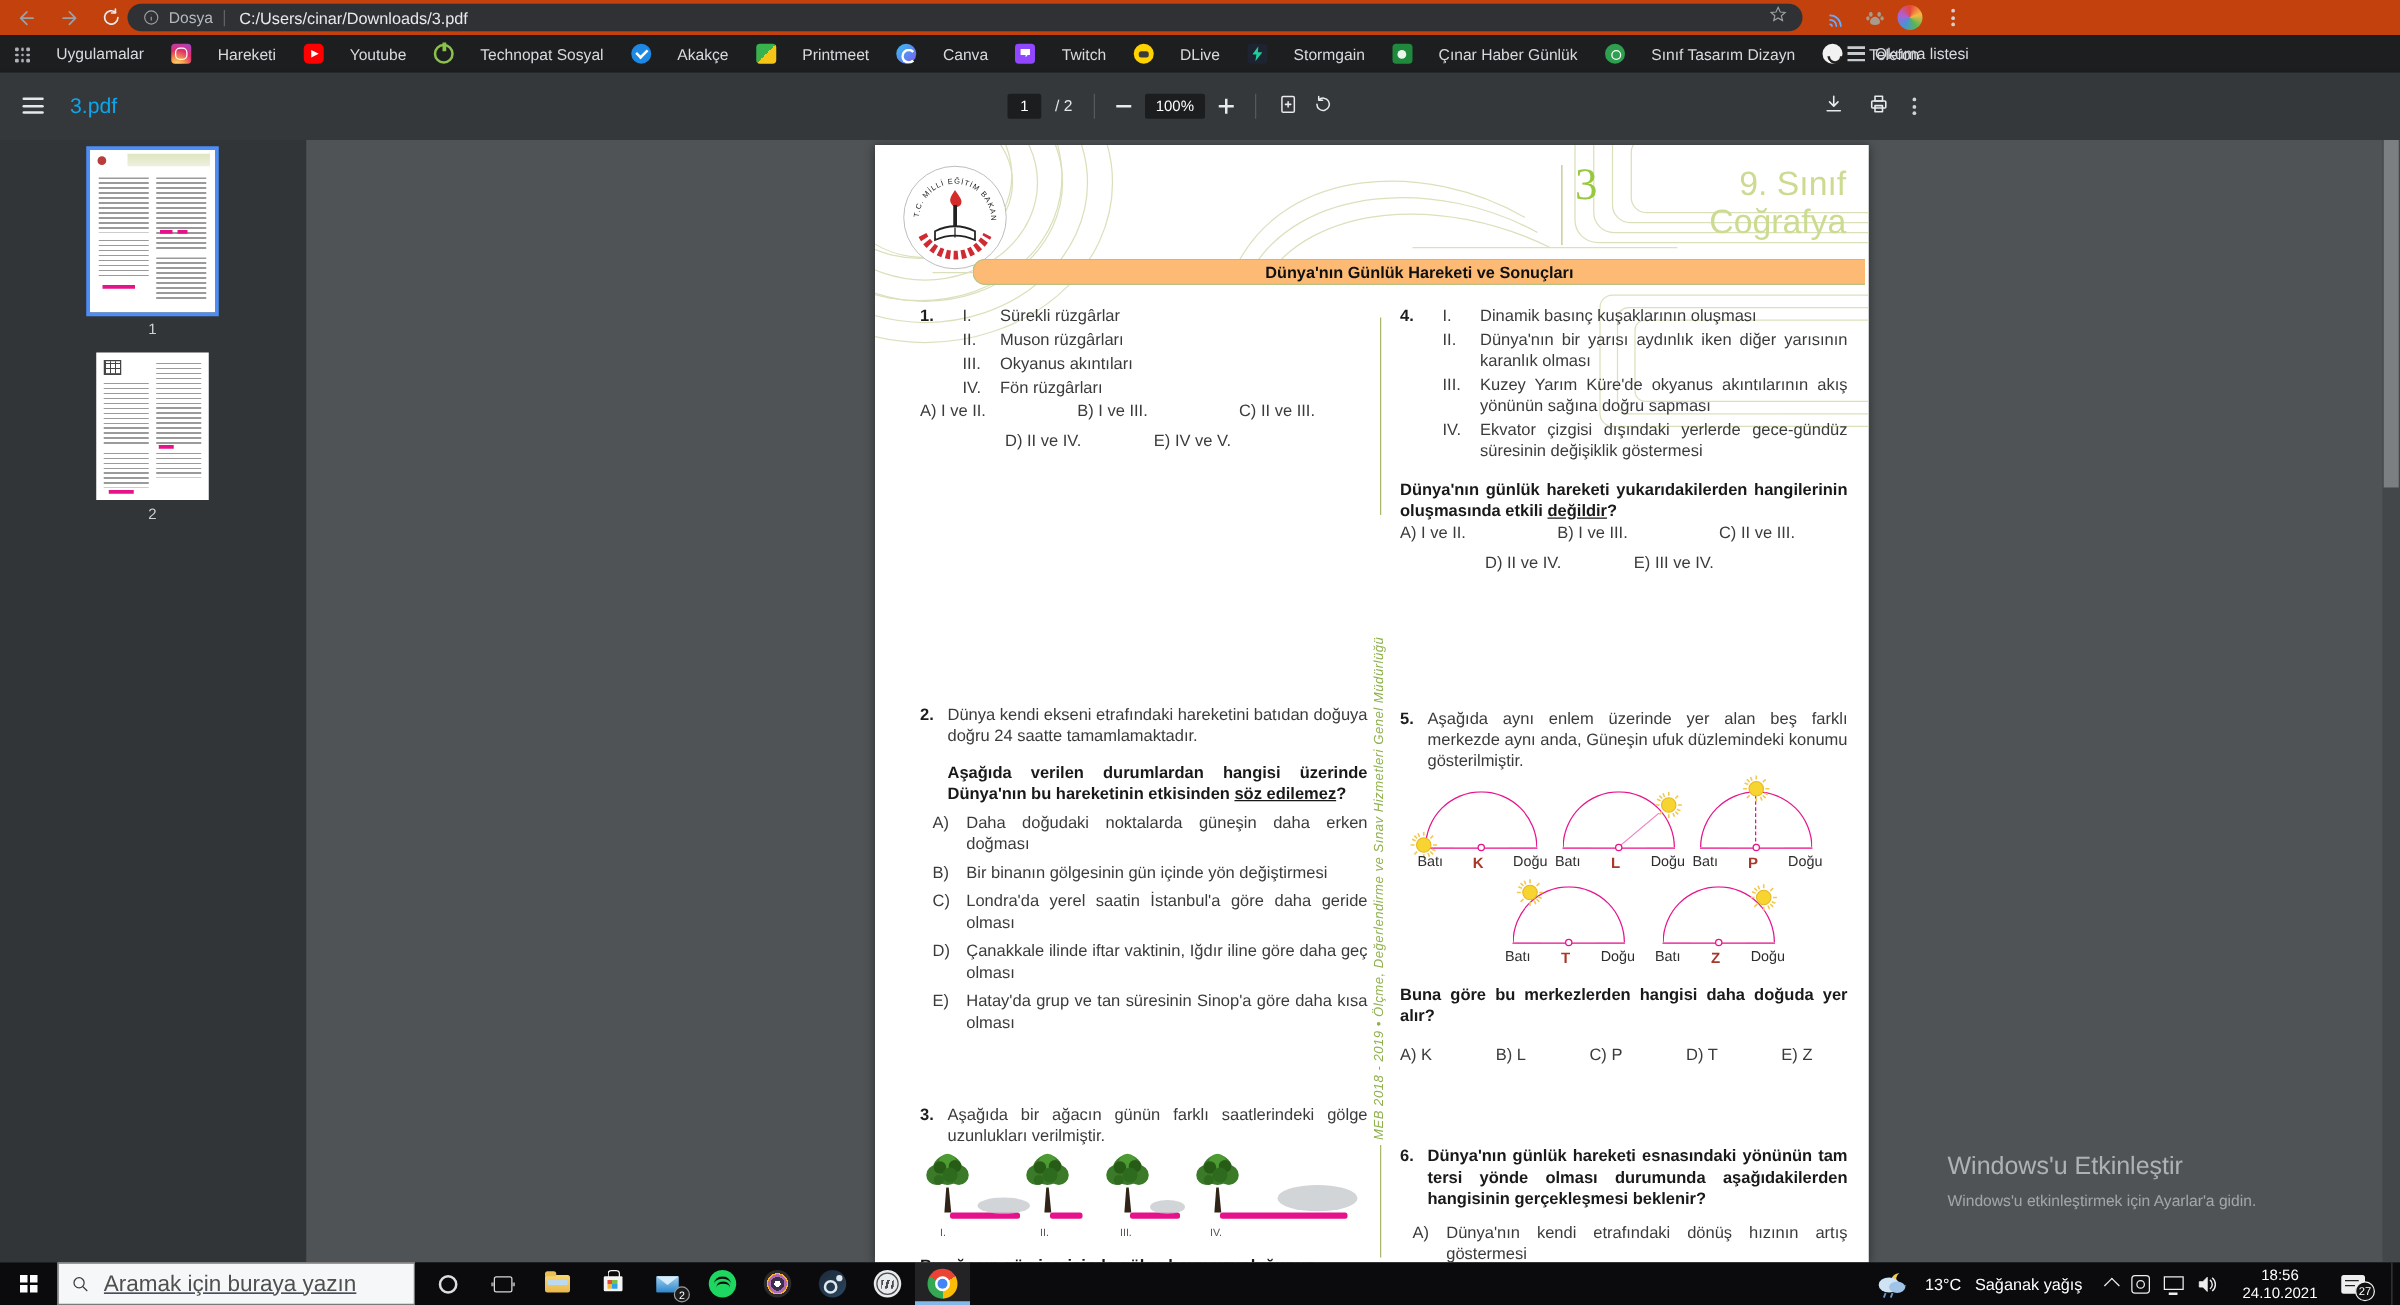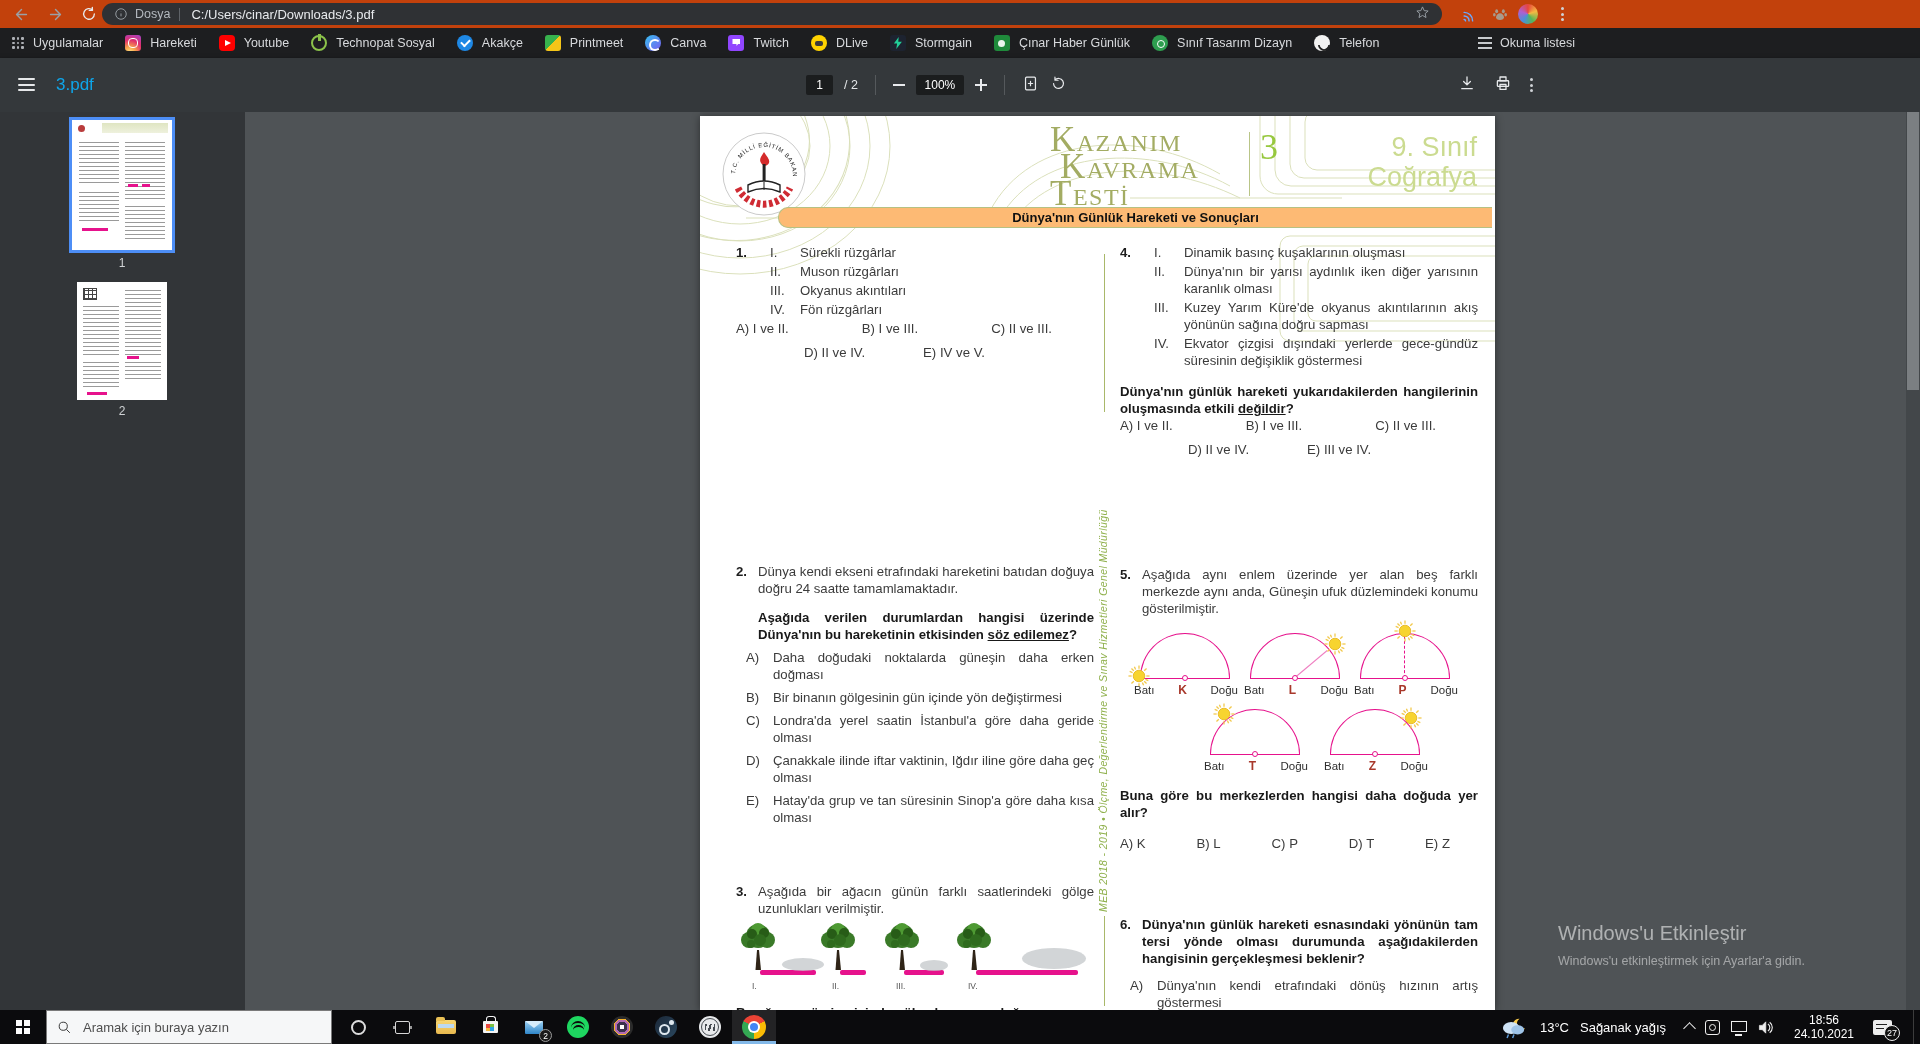--- a/index.html
+++ b/index.html
@@ -22,21 +22,21 @@
   .omni-url{font-size:13px;color:#e8eaed;flex:1;white-space:nowrap;overflow:hidden;}
   .omni-star svg{stroke:#9aa0a6;fill:none;stroke-width:1.5;}
   .ext-ic{position:absolute;top:4px;width:20px;height:20px;display:flex;align-items:center;justify-content:center;}
   .avatar{border-radius:50%;background:conic-gradient(#e8453c,#f5b942,#57b657,#4a90d9,#b05fd0,#e8453c);}
   .kebab{display:flex;flex-direction:column;gap:2.5px;align-items:center;}
   .kebab i{width:3px;height:3px;border-radius:50%;background:#cfd2d6;}
 
   
   .bmbar{position:absolute;top:28px;left:0;right:0;height:30px;background:#1d1e20;display:flex;align-items:center;
          padding-left:12px;gap:22px;font-size:12.5px;color:#d8dadd;white-space:nowrap;}
-  .bk{display:flex;align-items:center;gap:9px;}
+  .bk{display:flex;align-items:flex-end;gap:21px;}
   .appsgrid{width:12px;height:12px;display:grid;grid-template:repeat(3,2.5px)/repeat(3,2.5px);gap:2px;}
   .appsgrid i{background:#aeb1b6;border-radius:1px;}
   .fav{width:16px;height:16px;border-radius:3px;position:relative;flex:none;}
   .fav-instagram{background:radial-gradient(circle at 30% 110%,#fed373 8%,#f6a14b 28%,#e1306c 60%,#a943c4 95%);}
   .fav-instagram::after{content:"";position:absolute;inset:3px;border:1.5px solid #fff;border-radius:4px;}
   .fav-youtube{background:#f00;border-radius:4px;}
   .fav-youtube::after{content:"";position:absolute;left:6px;top:4.5px;border-left:6px solid #fff;border-top:3.5px solid transparent;border-bottom:3.5px solid transparent;}
   .fav-technopat{background:transparent;border:2px solid #8bc34a;border-radius:50%;}
   .fav-technopat::after{content:"";position:absolute;left:5px;top:-3px;width:2.5px;height:7px;background:#8bc34a;}
   .fav-akakce{background:#1e88e5;border-radius:50%;}
@@ -151,21 +151,21 @@
   .sbar{position:absolute;right:0;top:0;width:14px;height:100%;background:#43474a;}
   .sthumb{position:absolute;left:1px;right:1px;top:0;height:278px;background:#7b7f82;}
 
   
   .taskbar{position:absolute;left:0;bottom:0;width:1920px;height:34px;background:#0b0b0d;display:flex;align-items:center;}
   .startbtn{width:46px;height:34px;display:flex;align-items:center;justify-content:center;}
   .winlogo{display:grid;grid-template:repeat(2,6.5px)/repeat(2,6.5px);gap:1.5px;}
   .winlogo i{background:#fdfdfd;}
   .tsearch{width:286px;height:34px;background:#f6f7f8;border:1px solid #7a7a7a;display:flex;align-items:center;padding:0 10px;gap:9px;}
   .tsearch svg{stroke:#3b3b3b;fill:none;stroke-width:1.6;flex:none;}
-  .tsearch input{border:none;outline:none;background:transparent;font-size:13px;color:#7f1d1d;width:230px;font-family:"Liberation Sans",sans-serif;}
+  .tsearch input{border:none;outline:none;background:transparent;font-size:18px;color:#0f172a;width:230px;font-family:"Liberation Sans",sans-serif;text-decoration:underline;}
   .tsearch input::placeholder{color:#4f4f4f;opacity:1;}
   .tbicons{display:flex;align-items:center;margin-left:4px;}
   .tb-ic{width:44px;height:34px;display:flex;align-items:center;justify-content:center;position:relative;}
   .tb-ic.active{background:rgba(255,255,255,.10);box-shadow:inset 0 -3px 0 #83b9e9;}
   .c-o{width:15px;height:15px;border:2px solid #ddd;border-radius:50%;}
   .tv{width:15px;height:13px;border:1.6px solid #d7d7d7;border-radius:2px;box-shadow:-7px 0 0 -5px #9a9a9a,7px 0 0 -5px #9a9a9a;}
   .fol{width:20px;height:14px;background:linear-gradient(#f7d774,#e9b94e);border-radius:2px;position:relative;}
   .fol::before{content:"";position:absolute;top:-3px;left:0;width:9px;height:4px;background:#e9c055;border-radius:2px 2px 0 0;}
   .fol::after{content:"";position:absolute;left:2px;top:4px;right:2px;height:4px;background:#bcd9f2;}
   .store{width:15px;height:12px;background:#f4f4f4;border-radius:1px;position:relative;}
@@ -476,25 +476,20 @@
         <path id="logoArc" d="M 13 44 A 29 29 0 1 1 71 44" fill="none"></path>
         <text font-size="6" fill="#1a1a1a" letter-spacing="0.8" font-family="Liberation Sans,sans-serif">
           <textPath href="#logoArc" startOffset="2">T.C. MİLLİ EĞİTİM BAKANLIĞI</textPath>
         </text>
         <path d="M42 20 c-3.5 5.5 -5.5 8 -2.2 12 c2.2 2.8 6.4 1.8 7.2 -1.2 c0.9 -3.2 -1.2 -5 -5 -10.8 z" fill="#d42b2b"></path>
         <rect x="40.6" y="32" width="3" height="17" fill="#222"></rect>
         <path d="M26 53 q16 -8 32 0 l0 7 q-16 -7 -32 0 z" fill="#fff" stroke="#222" stroke-width="1.4"></path>
         <path d="M42 50 v8" stroke="#222" stroke-width="1"></path>
       </svg>
 
-      <div class="mast">
-        <div class="m1">KAZANIM</div>
-        <div class="m2">KAVRAMA</div>
-        <div class="m3">TESTİ</div>
-      </div>
       <div class="mbar"></div>
       <div class="mnum">3</div>
       <div class="grade">
         <div>9. Sınıf</div>
         <div>Coğrafya</div>
       </div>
 
       <div class="band">Dünya'nın Günlük Hareketi ve Sonuçları</div>
 
       <div class="vline" style="top:138px;height:158px;"></div>

